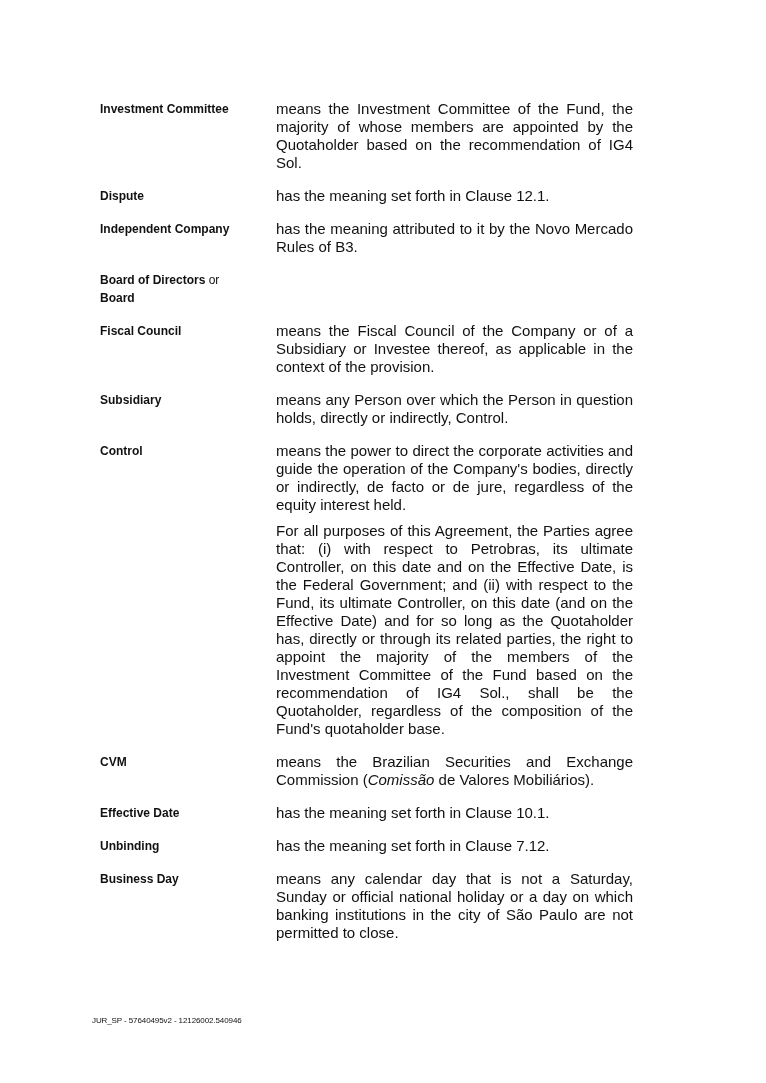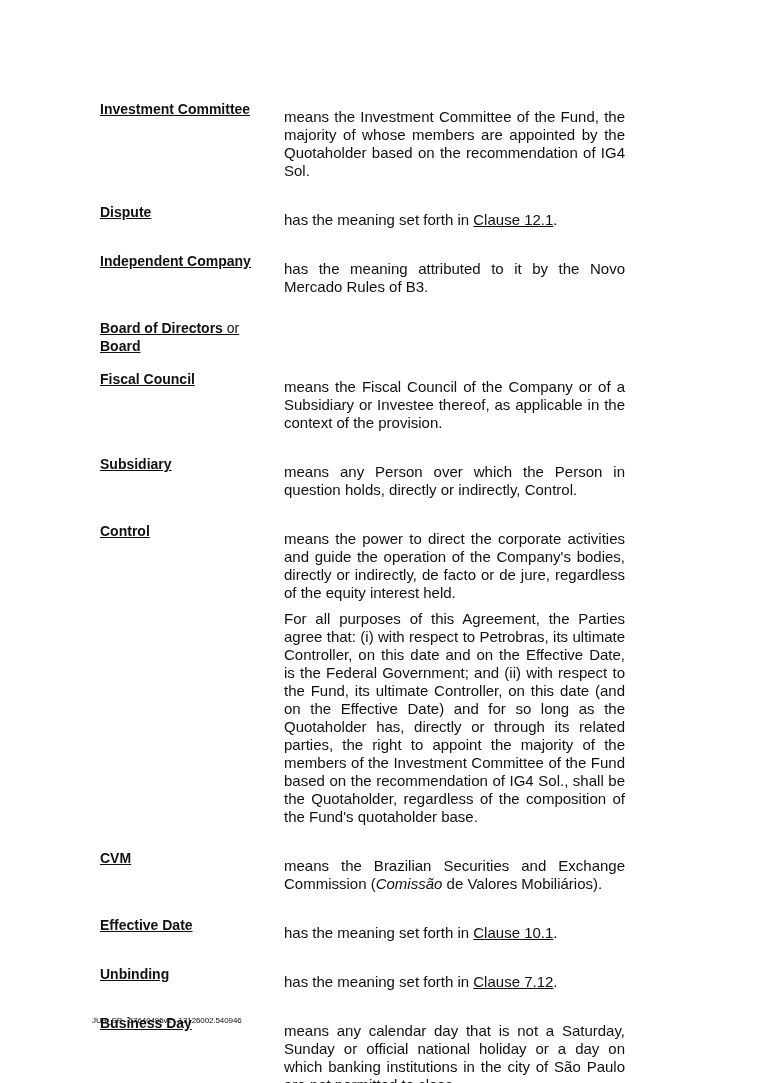--- a/index.html
+++ b/index.html
@@ -3,30 +3,29 @@
   <meta charset="utf-8">
   <style>
     html, body { margin: 0; padding: 0; background: #ffffff; }
     body {
       width: 766px; height: 1083px; position: relative; overflow: hidden;
       font-family: "Liberation Sans", sans-serif; color: #111111;
     }
     .defs { position: absolute; left: 100px; top: 100px; width: 533px; }
     .row { display: flex; margin-bottom: 15px; }
     .term {
-      width: 176px; flex: 0 0 176px; font-size: 14px; line-height: 18px;
+      width: 176px; flex: 0 0 176px; font-size: 12px; line-height: 18px;
       font-weight: bold;
-      text-decoration: underline;
     }
     .term .normal { font-weight: normal; margin-top: 40px; }
     .def { flex: 1 1 auto; font-size: 15px; line-height: 18px; }
-    .def p { margin: 8px; text-align: justify; }
+    .def p { margin: 0; text-align: justify; }
     .def p + p { margin-top: 8px; }
     .def p.last { text-align-last: left; }
-    .link { text-decoration: underline; }
+    .link { }
     .footer {
       position: absolute; left: 92px; top: 1016px;
       font-size: 8px; color: #111; letter-spacing: -0.1px;
     }
   </style>
 </head>
 <body>
 
 <div class="defs">
 

